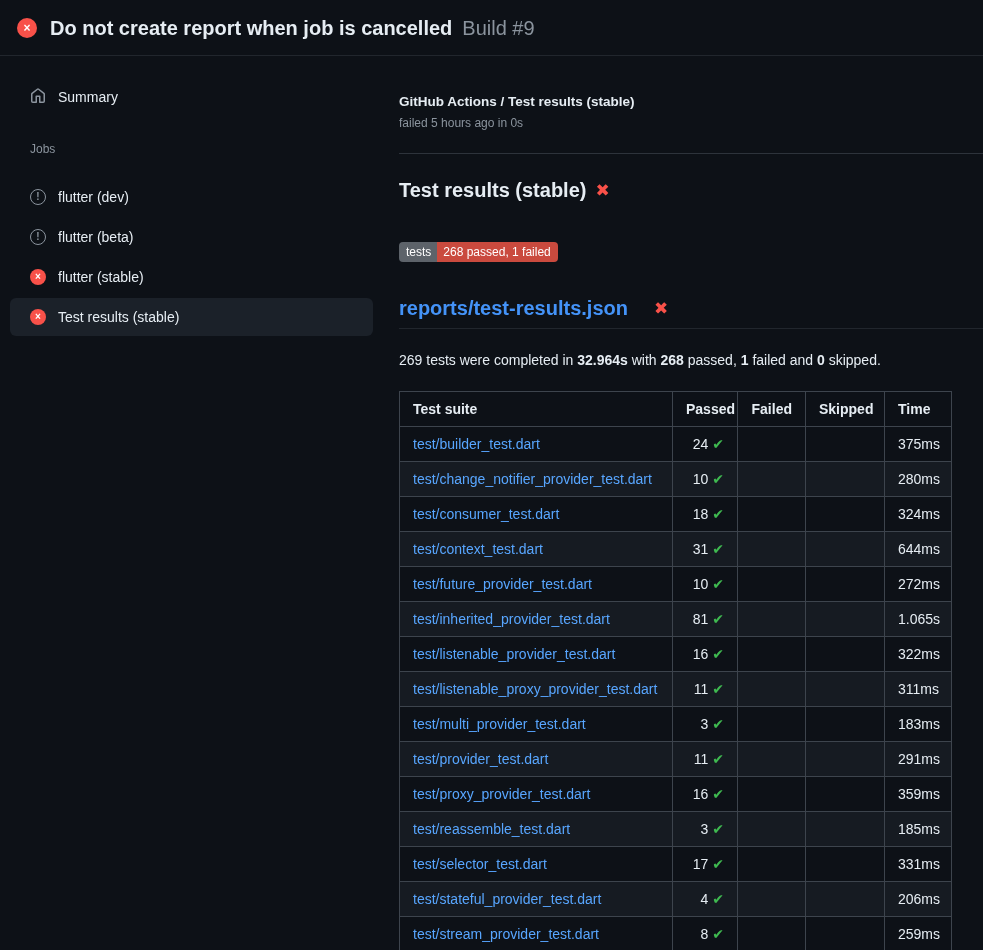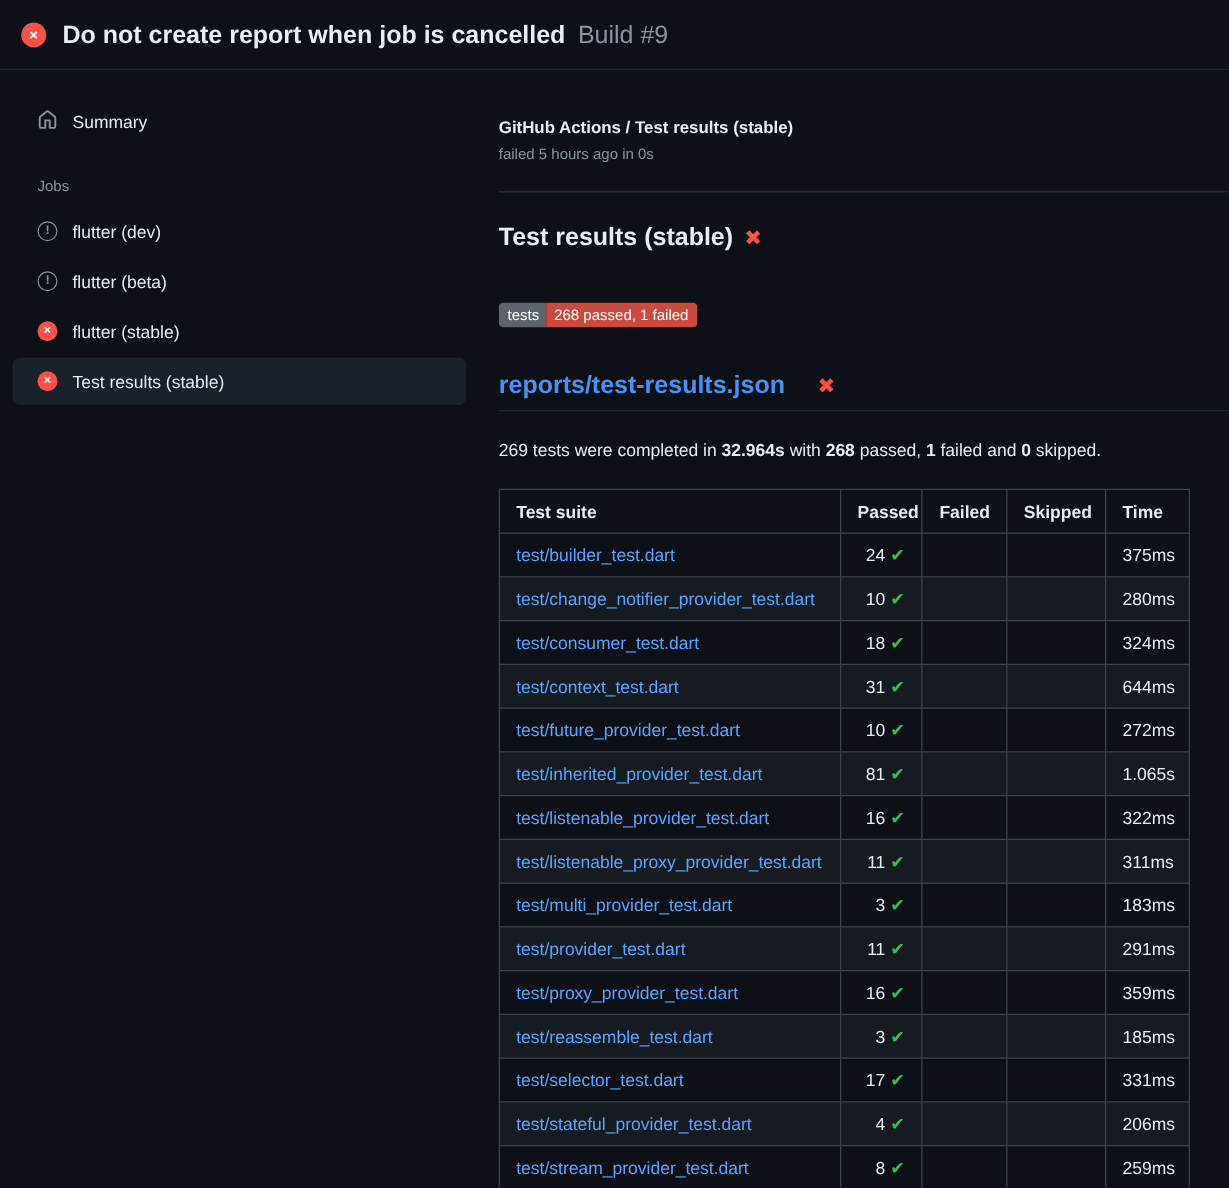--- a/index.html
+++ b/index.html
@@ -41,21 +41,21 @@
   .layout{display:flex;align-items:flex-start;}
   .sidebar{width:383px;flex:none;padding-top:22px;}
   .side-item{
     display:flex;align-items:center;gap:12px;
     margin:0 10px 2px 10px;padding:0 10px 0 20px;
     height:38px;border-radius:6px;cursor:pointer;
     color:var(--text);font-size:14px;
   }
   .side-item .octicon{color:var(--muted);flex:none;}
   .side-item.selected{background:var(--selected-bg);}
-  .jobs-label{color:var(--muted);font-size:12px;margin:26px 0 10px 30px;}
+  .jobs-label{color:var(--muted);font-size:12px;margin:26px 0 22px 30px;}
   
   .main{flex:1;padding:38px 0 0 16px;min-width:0;}
   .breadcrumb{font-size:13.5px;font-weight:700;color:var(--text);}
   .status-line{font-size:12px;color:var(--muted);margin-top:7px;}
   .divider{border:none;border-top:1px solid var(--divider);margin-top:23px;}
   .section-title{
     margin-top:25px;font-size:20px;font-weight:700;color:var(--text);
     display:flex;align-items:center;gap:9px;
   }
   .x-mark{color:var(--failed-red);font-size:17px;font-weight:700;line-height:1;}

